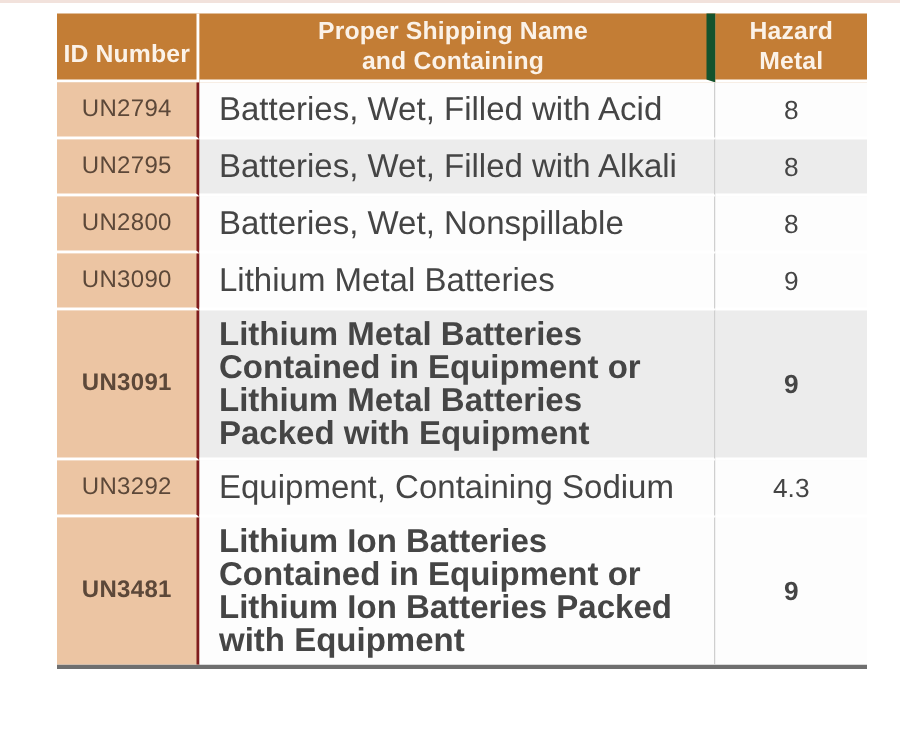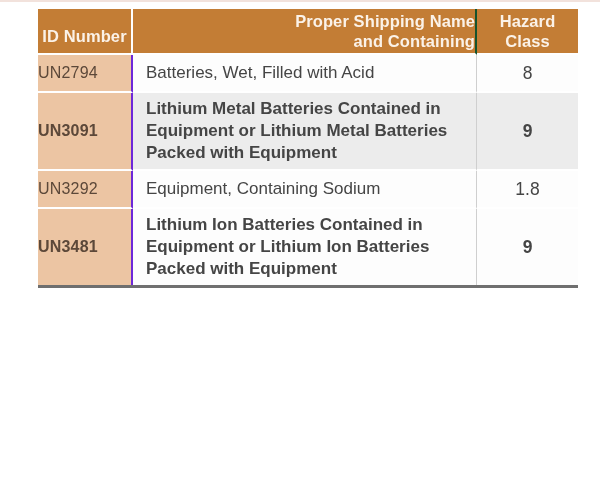--- a/index.html
+++ b/index.html
@@ -19,30 +19,30 @@
     border-collapse: separate; border-spacing: 0; table-layout: fixed;
     border-bottom: 3px solid #6f6f6f;
   }
   th {
     background: #c37d35; color: #fbf2e8;
     font-size: 16.5px; font-weight: bold; letter-spacing: 0.1px;
     border-bottom: 2px solid #ffffff;
     height: 46px; line-height: 20px; text-align: center;
   }
   th.id-h { vertical-align: bottom; padding-bottom: 7px; border-right: 2px solid #ffffff; }
-  th.desc-h { vertical-align: middle; border-right: 2px solid #14532d; text-align: right; }
+  th.desc-h { vertical-align: middle; border-right: 6px solid #14532d; }
   th.haz-h { vertical-align: middle; }
   td {
     border-bottom: 2px solid #ffffff;
-    font-size: 17px; color: #454545; vertical-align: middle;
+    font-size: 22px; color: #454545; vertical-align: middle;
   }
   td.id-cell {
-    background: #ecc5a3; 
+    background: #ecc5a3; text-align: center;
     color: #5c4839; font-size: 16px; letter-spacing: 0.2px;
-    border-right: 2px solid #6d28d9;
+    border-right: 2px solid #7f1d1d;
   }
   td.desc-cell {
     padding: 5px 10px 5px 13px; line-height: 22px;
     border-right: 1px solid #cfcfcf;
   }
   td.haz-cell { text-align: center; font-size: 17.5px; }
   tr.stripe-a td.desc-cell, tr.stripe-a td.haz-cell { background: #fdfdfd; }
   tr.stripe-b td.desc-cell, tr.stripe-b td.haz-cell { background: #ececec; }
   tr.h1 td { height: 38px; }
   tr.h2 td { height: 51px; }
@@ -65,39 +65,54 @@
       <tr>
         <th class="id-h">
           <div>ID Number</div>
         </th>
         <th class="desc-h">
           <div>Proper Shipping Name</div>
           <div>and Containing</div>
         </th>
         <th class="haz-h">
           <div>Hazard</div>
-          <div>Class</div>
+          <div>Metal</div>
         </th>
       </tr>
     </thead>
     <tbody>
       <tr class="stripe-a h1">
         <td class="id-cell">UN2794</td>
         <td class="desc-cell">Batteries, Wet, Filled with Acid</td>
         <td class="haz-cell">8</td>
       </tr>
+      <tr class="stripe-b h1">
+        <td class="id-cell">UN2795</td>
+        <td class="desc-cell">Batteries, Wet, Filled with Alkali</td>
+        <td class="haz-cell">8</td>
+      </tr>
+      <tr class="stripe-a h1">
+        <td class="id-cell">UN2800</td>
+        <td class="desc-cell">Batteries, Wet, Nonspillable</td>
+        <td class="haz-cell">8</td>
+      </tr>
+      <tr class="stripe-a h1">
+        <td class="id-cell">UN3090</td>
+        <td class="desc-cell">Lithium Metal Batteries</td>
+        <td class="haz-cell">9</td>
+      </tr>
       <tr class="stripe-b h3">
         <td class="id-cell">UN3091</td>
         <td class="desc-cell">Lithium Metal Batteries Contained in Equipment or Lithium Metal Batteries Packed with Equipment</td>
         <td class="haz-cell">9</td>
       </tr>
       <tr class="stripe-a h1">
         <td class="id-cell">UN3292</td>
         <td class="desc-cell">Equipment, Containing Sodium</td>
-        <td class="haz-cell">1.8</td>
+        <td class="haz-cell">4.3</td>
       </tr>
       <tr class="stripe-a h3">
         <td class="id-cell">UN3481</td>
         <td class="desc-cell">Lithium Ion Batteries Contained in Equipment or Lithium Ion Batteries Packed with Equipment</td>
         <td class="haz-cell">9</td>
       </tr>
     </tbody>
   </table>
 </div>
 

